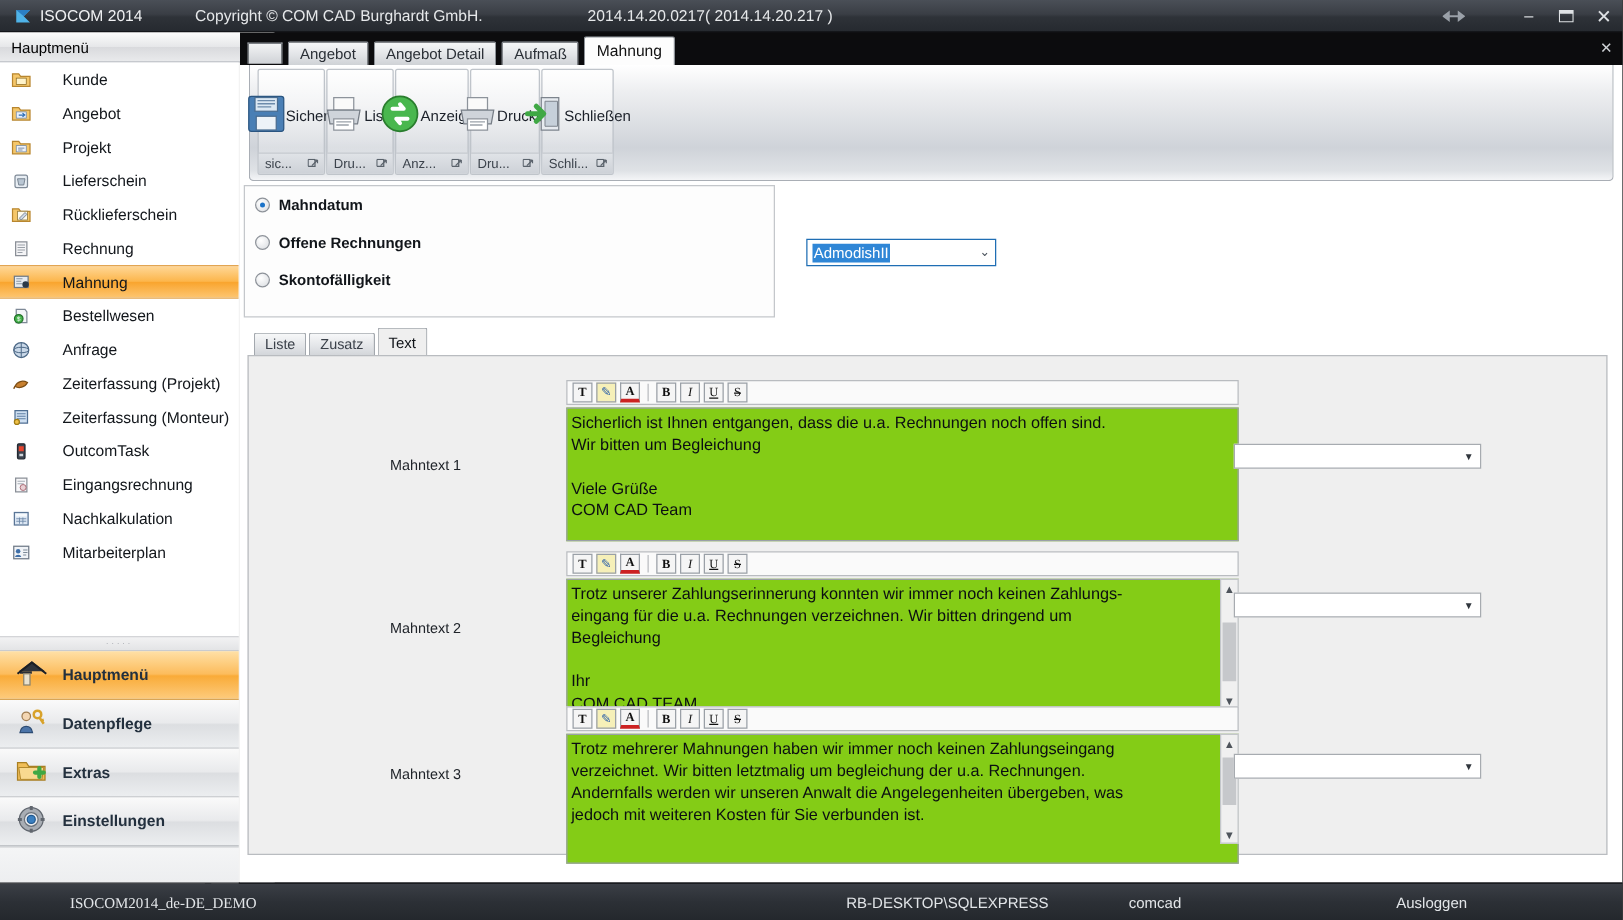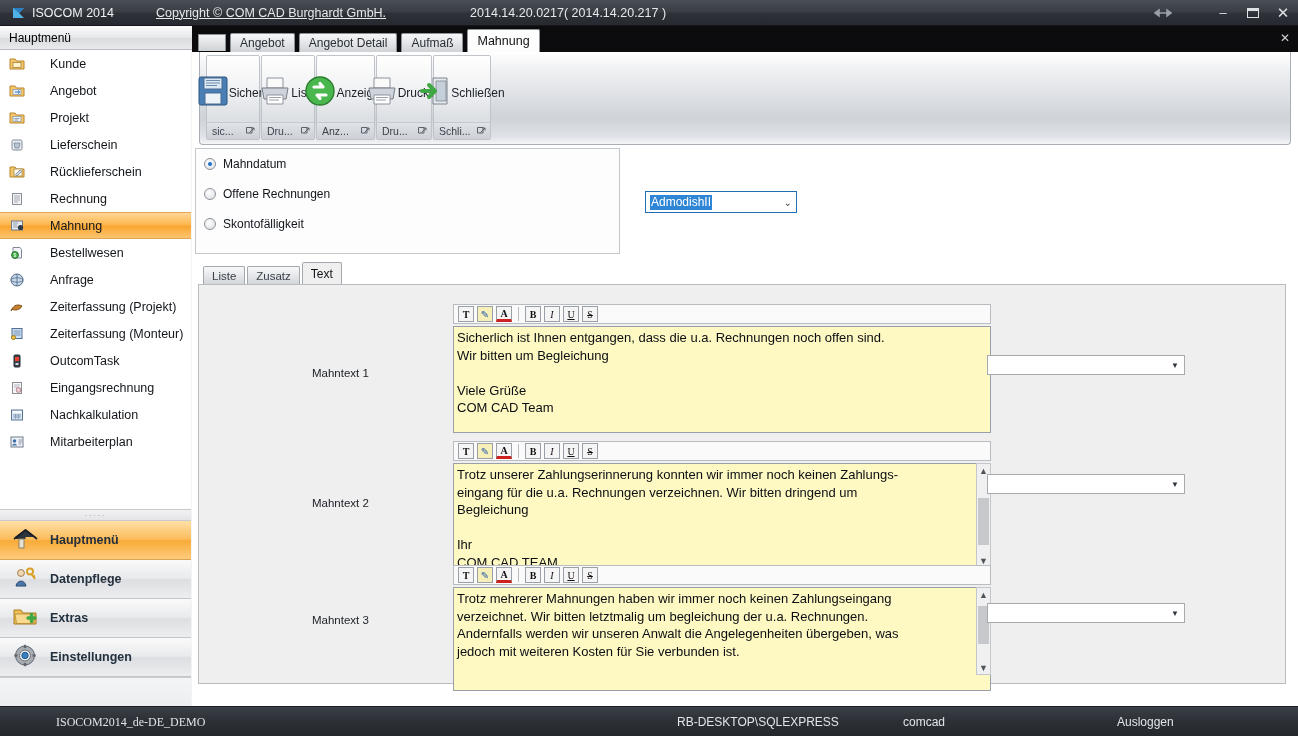--- a/index.html
+++ b/index.html
@@ -22,21 +22,21 @@
     position: absolute; left: 0; top: 0; width: 1298px; height: 26px;
     background: linear-gradient(to bottom, #4a4f57 0%, #3a3e45 45%, #2e3238 55%, #262a30 100%);
     border-bottom: 1px solid #15171a;
     color: #e8eaec;
     display: flex; align-items: center;
   }
   .tb-icon {
     width: 22px; margin-left: 8px; display: flex; align-items: center; justify-content: center;
   }
   .tb-title { font-size: 12.5px; color: #f0f1f3; margin-left: 2px; white-space: nowrap; }
-  .tb-copy { font-size: 12.5px; color: #e6e8ea; margin-left: 42px; white-space: nowrap; text-decoration: underline; }
+  .tb-copy { font-size: 12.5px; color: #e6e8ea; margin-left: 42px; white-space: nowrap; }
   .tb-ver { font-size: 12.5px; color: #e6e8ea; margin-left: 84px; white-space: nowrap; }
   .tb-spacer { flex: 1; }
   .tb-resize { width: 30px; text-align: center; color: #9aa0a8; font-size: 13px; }
   .tb-btn {
     width: 30px; height: 24px; display: flex; align-items: center; justify-content: center;
     color: #dfe2e5; font-size: 13px; cursor: default;
   }
   .tb-btn.close { font-size: 15px; }
 
   
@@ -172,21 +172,21 @@
   .radio-row { display: flex; align-items: center; gap: 7px; height: 30px; padding-left: 8px; }
   .radio {
     width: 12px; height: 12px; border-radius: 50%;
     background: radial-gradient(circle at 38% 35%, #ffffff, #e4e6e9 70%);
     border: 1px solid #8d9299; position: relative; flex: 0 0 12px;
   }
   .radio.on::after {
     content: ''; position: absolute; left: 3px; top: 3px; width: 4px; height: 4px;
     border-radius: 50%; background: #1a72c8;
   }
-  .radio-label { font-size: 12px; color: #11151a; }
+  .radio-label { font-size: 12px; color: #11151a; font-weight: bold; }
 
   .combo-main {
     position: absolute; left: 645px; top: 191px; width: 152px; height: 22px;
     border: 1px solid #1f6eb4; background: #ffffff;
     display: flex; align-items: center; padding: 0 4px;
   }
   .combo-main-text {
     background: #2f86d6; color: #ffffff; font-size: 12px; padding: 0 1px; line-height: 15px;
   }
   .combo-main-arrow { margin-left: auto; color: #47505a; font-size: 10px; }
@@ -224,21 +224,21 @@
   }
   .rt-btn {
     width: 16px; height: 16px; border: 1px solid #9aa0a7; background: #f5f5f5;
     display: flex; align-items: center; justify-content: center;
     font-size: 10px; color: #111; font-family: "Liberation Serif", serif;
   }
   .rt-sep { width: 1px; height: 14px; background: #b9bcc0; margin: 0 3px; }
 
   .rt-area {
     position: absolute;
-    background: #fef9c3; border: 1px solid #9aa0a7;
+    background: #84cc16; border: 1px solid #9aa0a7;
     font-size: 13px; line-height: 17.5px; color: #0b0e12;
     padding: 2px 3px; overflow: hidden; white-space: pre-wrap;
   }
   .vscroll {
     position: absolute; width: 15px;
     background: #f0f0f0; border: 1px solid #c3c6ca;
     display: flex; flex-direction: column; align-items: center; justify-content: space-between;
   }
   .vs-arrow { font-size: 9px; color: #4e545b; height: 13px; display: flex; align-items: center; }
   .vs-thumb { position: absolute; left: 1px; width: 11px; background: #c6c8cb; }

